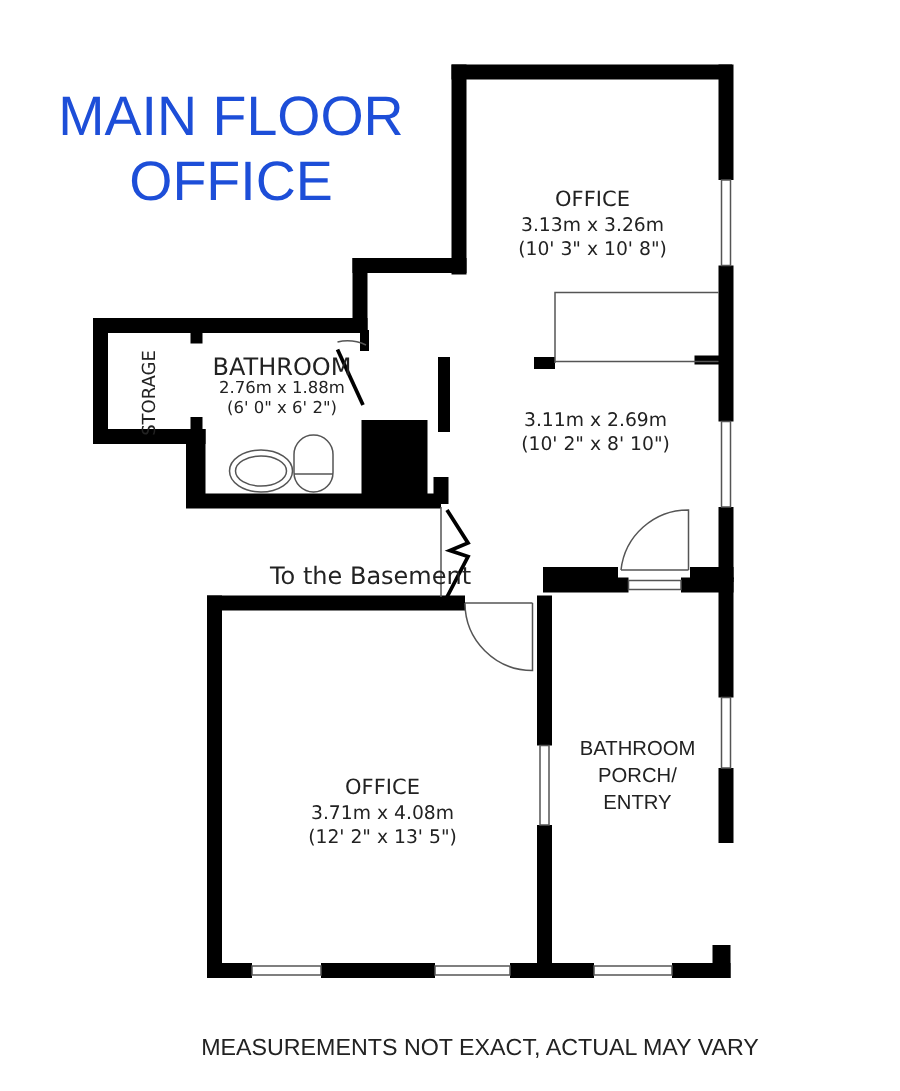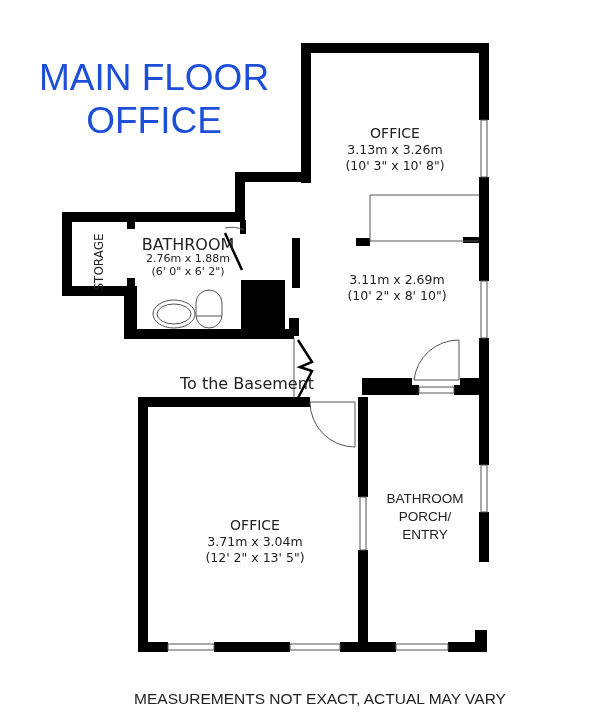--- a/index.html
+++ b/index.html
@@ -126,21 +126,21 @@
   <div>2.76m x 1.88m</div>
   <div>(6' 0" x 6' 2")</div>
 </div>
 
 <div class="storage">STORAGE</div>
 
 <div class="basement">To the Basement</div>
 
 <div class="lbl" style="left:185px; top:516px; width:140px;">
   <div class="name">OFFICE</div>
-  <div>3.71m x 3.04m</div>
+  <div>3.71m x 4.08m</div>
   <div>(12' 2" x 13' 5")</div>
 </div>
 
 <div class="lbl" style="left:380px; top:490px; width:90px; font-family:'Liberation Sans', sans-serif; font-size:13.5px; line-height:18px;">
   <div>BATHROOM</div>
   <div>PORCH/</div>
   <div>ENTRY</div>
 </div>
 
 <div class="footer">MEASUREMENTS NOT EXACT, ACTUAL MAY VARY</div>

